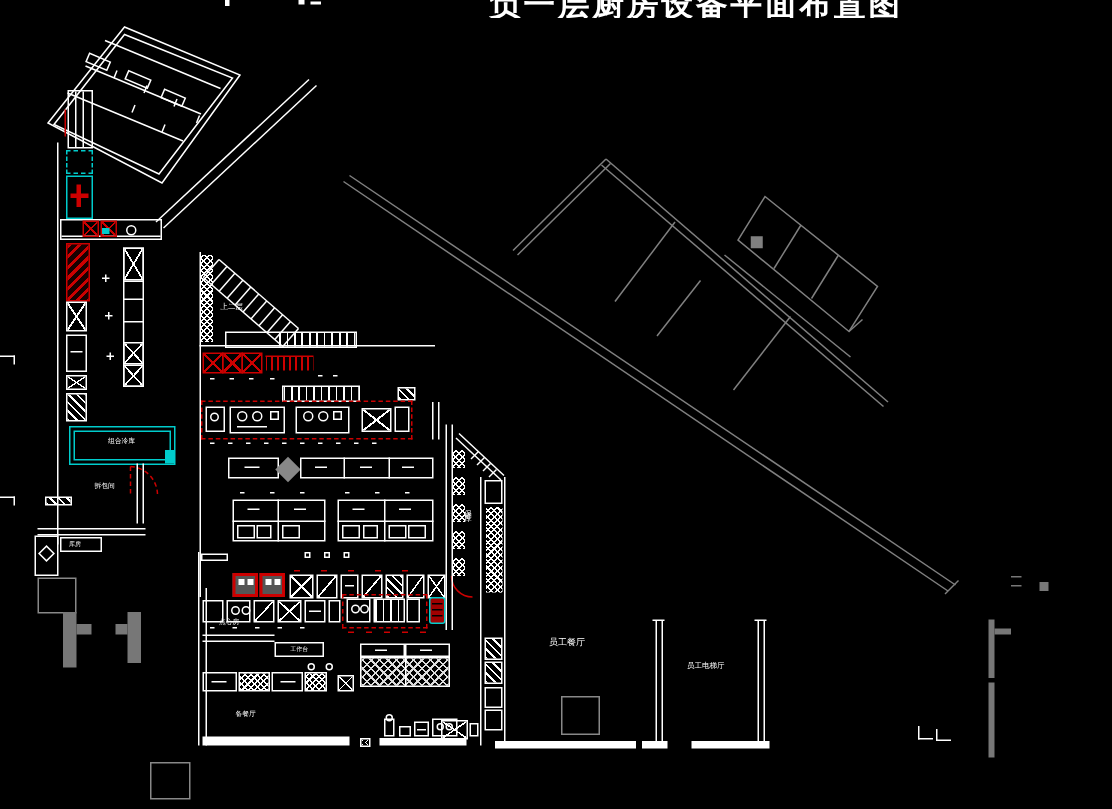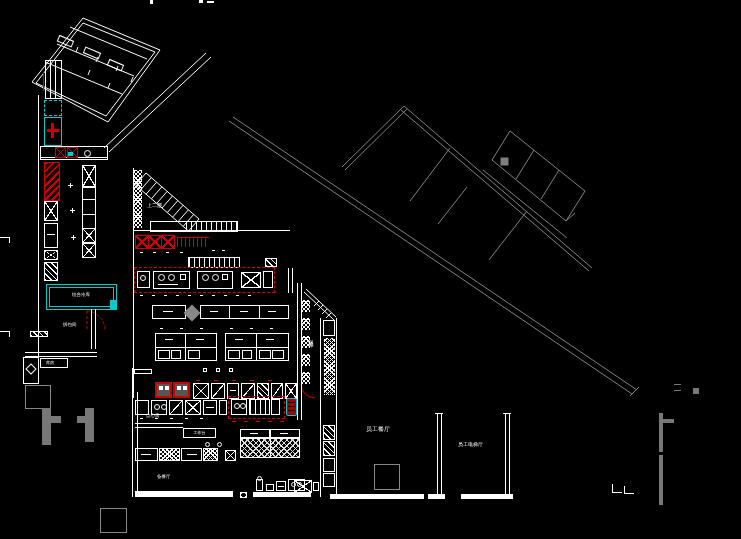--- a/index.html
+++ b/index.html
@@ -44,20 +44,23 @@
   .diamond{position:absolute;background:#888;transform:rotate(45deg);}
   #title-clip{position:absolute;left:326px;top:0;width:294px;height:12px;overflow:hidden;}
   #title-clip span{position:absolute;left:0;top:-11px;color:#fff;font-size:21px;letter-spacing:2px;font-weight:bold;}
   svg{position:absolute;left:0;top:0;}
 </style>
 </head>
 <body>
 
 <div id="canvas">
 
+  <div id="title-clip">
+    <span>负一层厨房设备平面布置图</span>
+  </div>
   <div class="fill" style="left:150px;top:0;width:3px;height:4px"></div>
   <div class="fill" style="left:199px;top:0;width:4px;height:3px"></div>
   <div class="fill" style="left:207px;top:1px;width:7px;height:2px"></div>
 
   <svg width="741" height="539" viewBox="0 0 741 539">
     <g stroke="#808080" stroke-width="1" fill="none">
       <path d="M233,117 L637,390"></path>
         <path d="M229,121 L632,394"></path>
       <path d="M630,396 L639,387"></path>
       <path d="M404,106 L342,167"></path>

